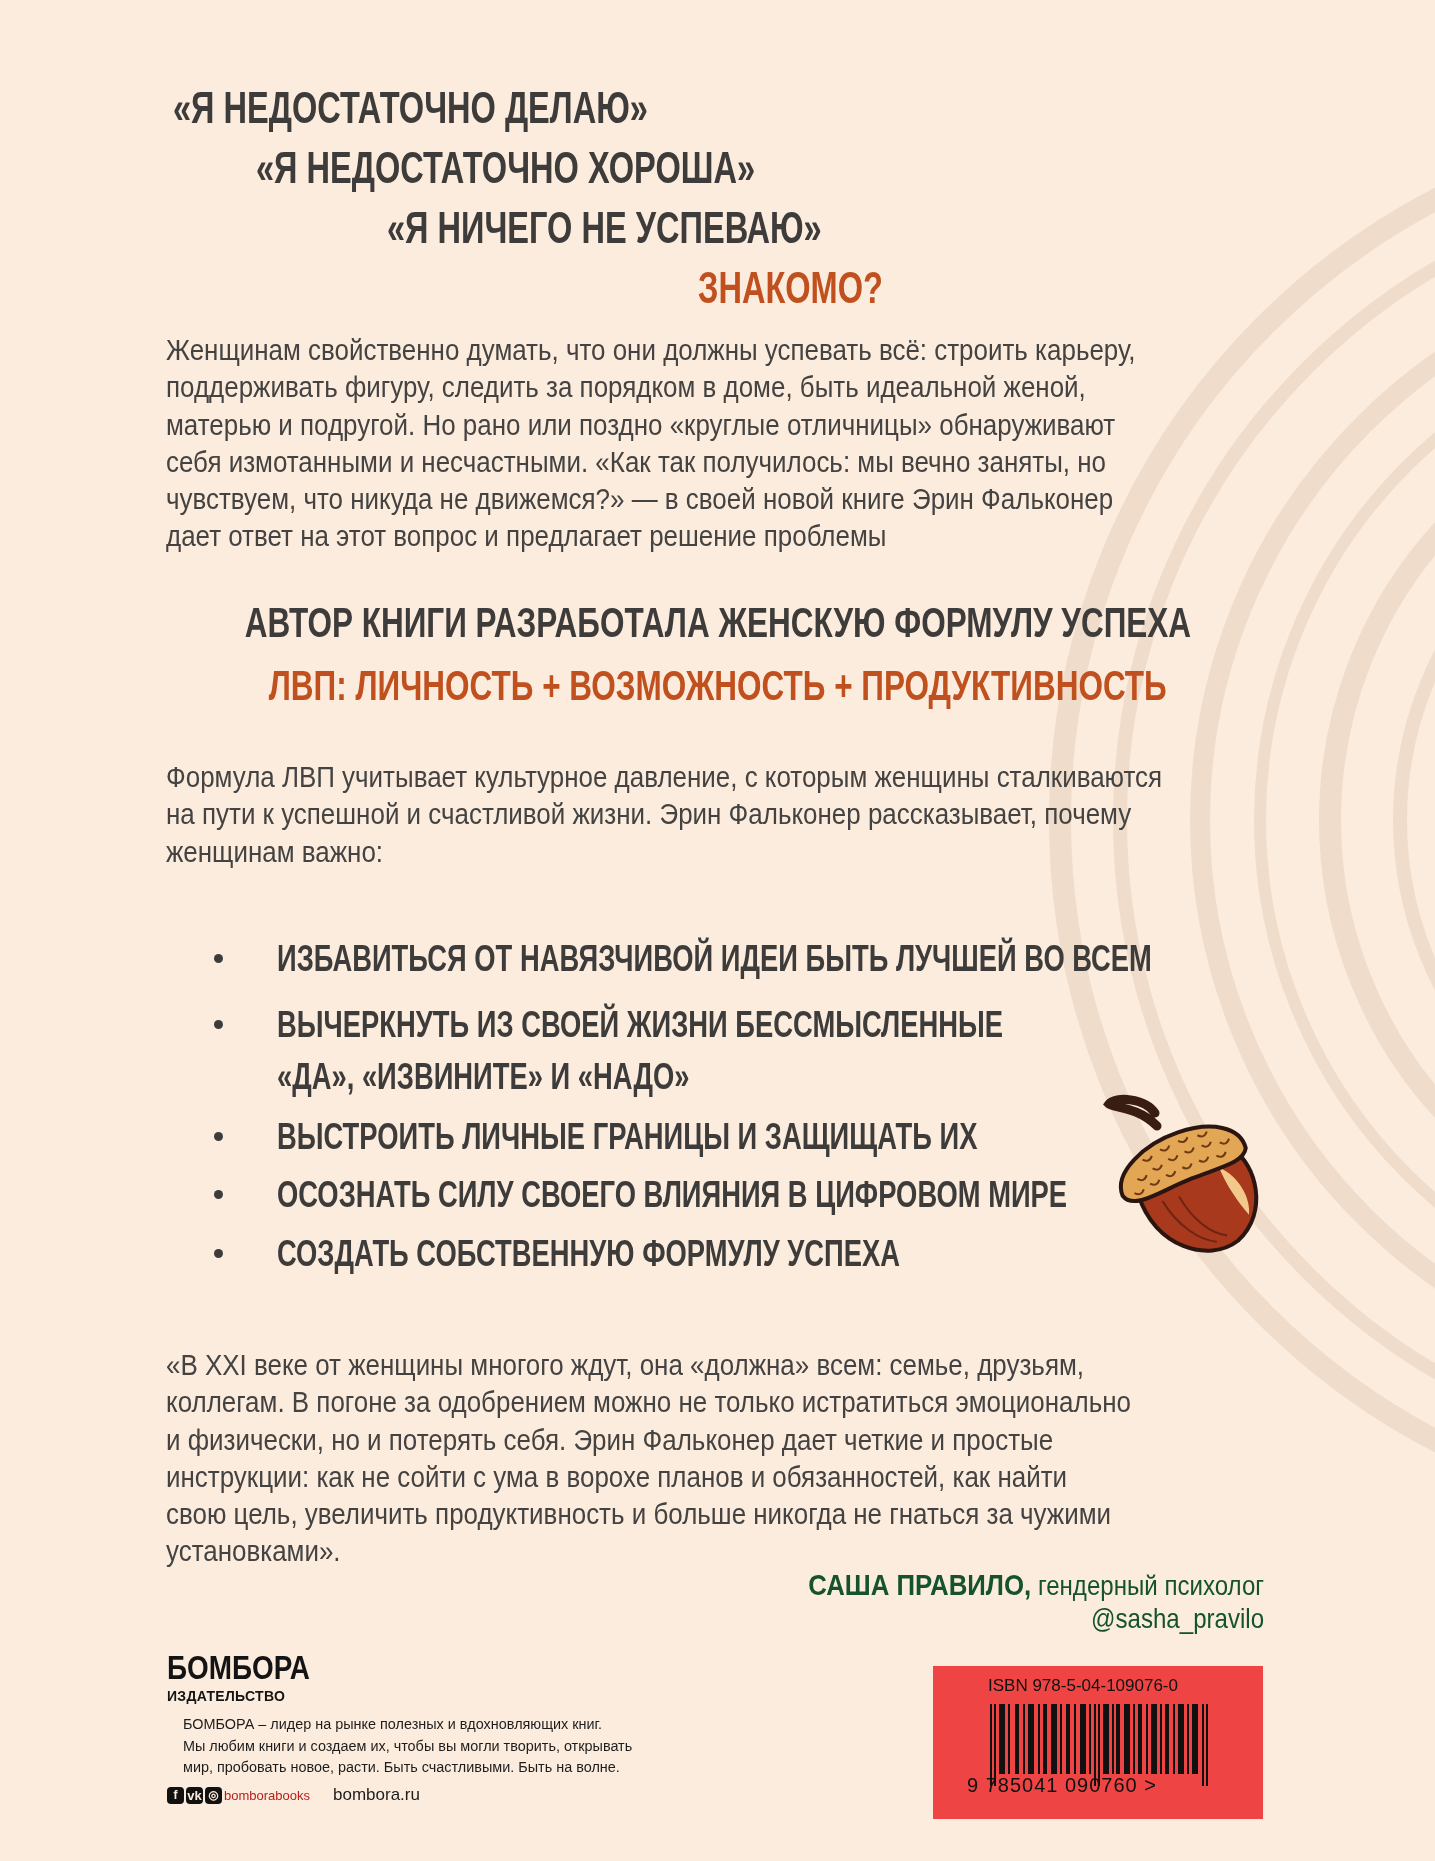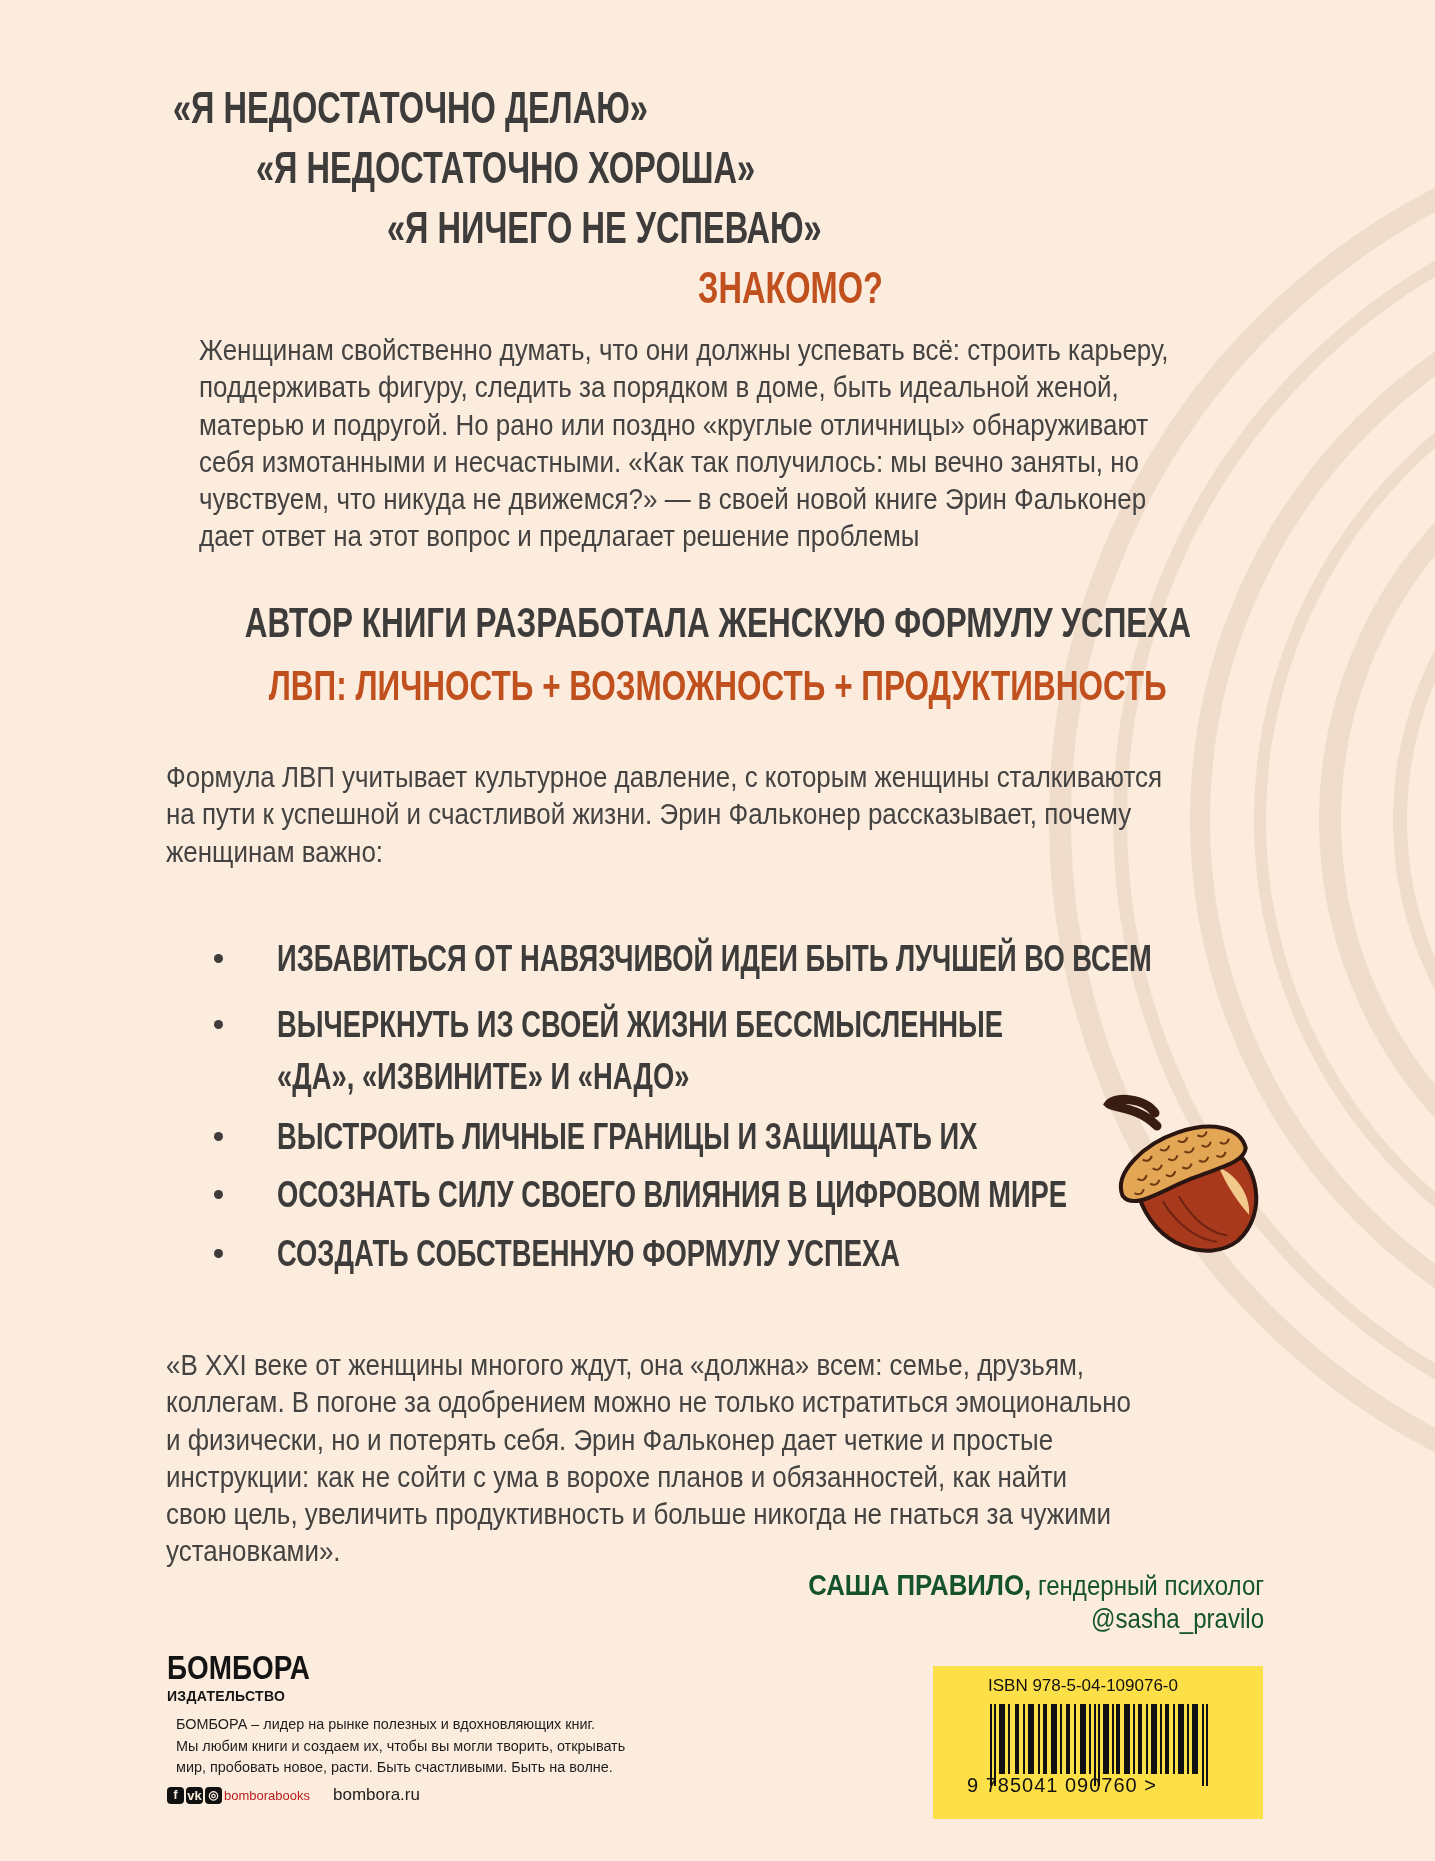--- a/index.html
+++ b/index.html
@@ -36,29 +36,29 @@
 
   
   .attrib { position: absolute; right: 171px; text-align: right; font-size: 28px; line-height: 33px; color: #14532d; }
   .attrib .ln { display: block; white-space: nowrap; transform: scaleX(0.86); transform-origin: right top; }
   .attrib b { font-size: 30px; }
 
   
   .publisher-logo { position: absolute; left: 167px; top: 1650px; font-weight: bold; font-size: 34px; color: #141414; line-height: 1; }
   .publisher-logo .cond { transform: scaleX(0.82); }
   .publisher-sub { position: absolute; left: 167px; top: 1688px; font-weight: bold; font-size: 14px; letter-spacing: 0.3px; color: #141414; }
-  .publisher-desc { position: absolute; left: 176px; top: 1713px; font-size: 15.5px; line-height: 21.5px; color: #1d1d1d; }
+  .publisher-desc { position: absolute; left: 183px; top: 1713px; font-size: 15.5px; line-height: 21.5px; color: #1d1d1d; }
   .publisher-desc .ln { display: block; white-space: nowrap; transform: scaleX(0.93); transform-origin: left top; }
   .social { position: absolute; left: 167px; top: 1785px; height: 20px; display: flex; align-items: center; }
   .soc-icon { width: 17px; height: 17px; border-radius: 4px; background: #111; color: #fcecdd; font-weight: bold; font-size: 12px; display: flex; align-items: center; justify-content: center; margin-right: 2px; line-height: 1; }
   .soc-handle { font-size: 13px; color: #b91c1c; }
   .soc-site { font-size: 17px; color: #1d1d1d; margin-left: 23px; }
 
   
-  .barcode-box { position: absolute; left: 933px; top: 1666px; width: 330px; height: 153px; background: #fde047; }
+  .barcode-box { position: absolute; left: 933px; top: 1666px; width: 330px; height: 153px; background: #ef4444; }
   .isbn-text { position: absolute; left: 0; top: 10px; width: 300px; text-align: center; font-size: 17px; color: #111; }
   .bars { position: absolute; left: 57px; top: 38px; width: 222px; height: 82px; }
   .barcode-digits { position: absolute; left: 34px; top: 108px; font-size: 20px; color: #111; letter-spacing: 1px; }
   .acorn { position: absolute; left: 1085px; top: 1078px; width: 200px; height: 180px; }
 </style>
 </head>
 <body>
 
 <svg class="bg-arcs" viewBox="0 0 1435 1861">
   <g fill="none" stroke="#efdccb">
@@ -70,21 +70,21 @@
     <circle cx="1760" cy="820" r="360" stroke-width="14"></circle>
     <circle cx="1760" cy="820" r="300" stroke-width="18"></circle>
   </g>
 </svg>
 
 <div class="hero-line layer" style="left:173px;top:86px;"><span class="cond">«Я НЕДОСТАТОЧНО ДЕЛАЮ»</span></div>
 <div class="hero-line layer" style="left:256px;top:146px;"><span class="cond">«Я НЕДОСТАТОЧНО ХОРОША»</span></div>
 <div class="hero-line layer" style="left:387px;top:206px;"><span class="cond">«Я НИЧЕГО НЕ УСПЕВАЮ»</span></div>
 <div class="hero-line hero-accent layer" style="left:698px;top:266px;"><span class="cond">ЗНАКОМО?</span></div>
 
-<div class="para layer" style="top:331px;margin-left:33px;">
+<div class="para layer" style="top:331px;">
   <span class="ln">Женщинам свойственно думать, что они должны успевать всё: строить карьеру,</span>
   <span class="ln">поддерживать фигуру, следить за порядком в доме, быть идеальной женой,</span>
   <span class="ln">матерью и подругой. Но рано или поздно «круглые отличницы» обнаруживают</span>
   <span class="ln">себя измотанными и несчастными. «Как так получилось: мы вечно заняты, но</span>
   <span class="ln">чувствуем, что никуда не движемся?» — в своей новой книге Эрин Фальконер</span>
   <span class="ln">дает ответ на этот вопрос и предлагает решение проблемы</span>
 </div>
 
 <div class="heading heading-dark layer" style="top:602px;"><span class="cond">АВТОР КНИГИ РАЗРАБОТАЛА ЖЕНСКУЮ ФОРМУЛУ УСПЕХА</span></div>
 <div class="heading heading-accent layer" style="top:665px;"><span class="cond">ЛВП: ЛИЧНОСТЬ + ВОЗМОЖНОСТЬ + ПРОДУКТИВНОСТЬ</span></div>

